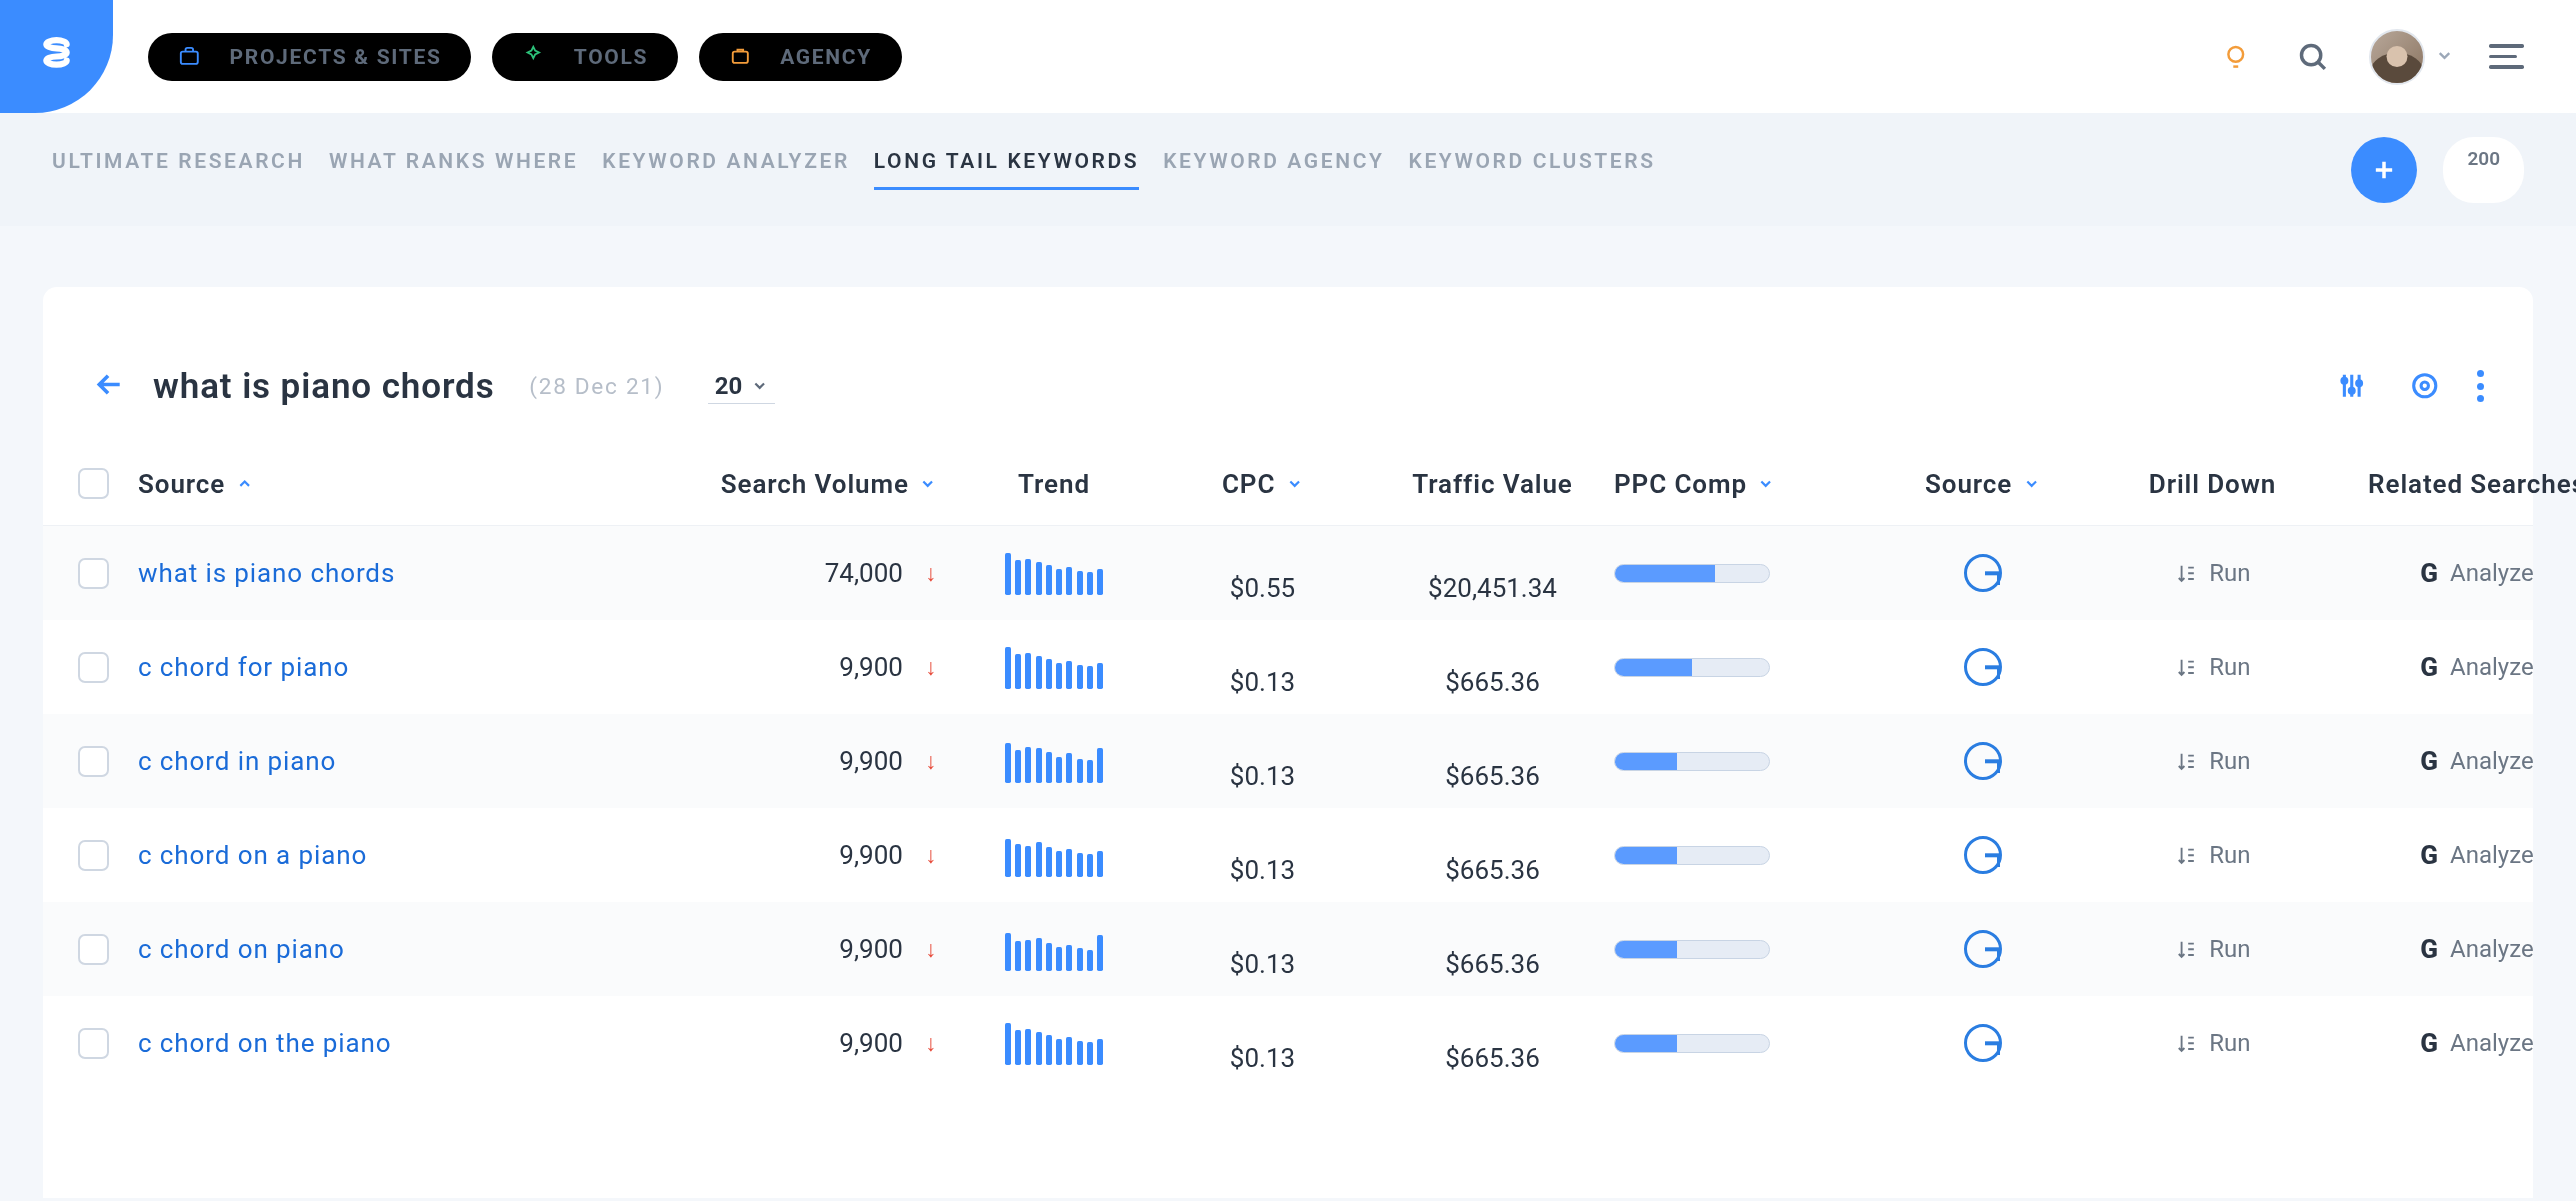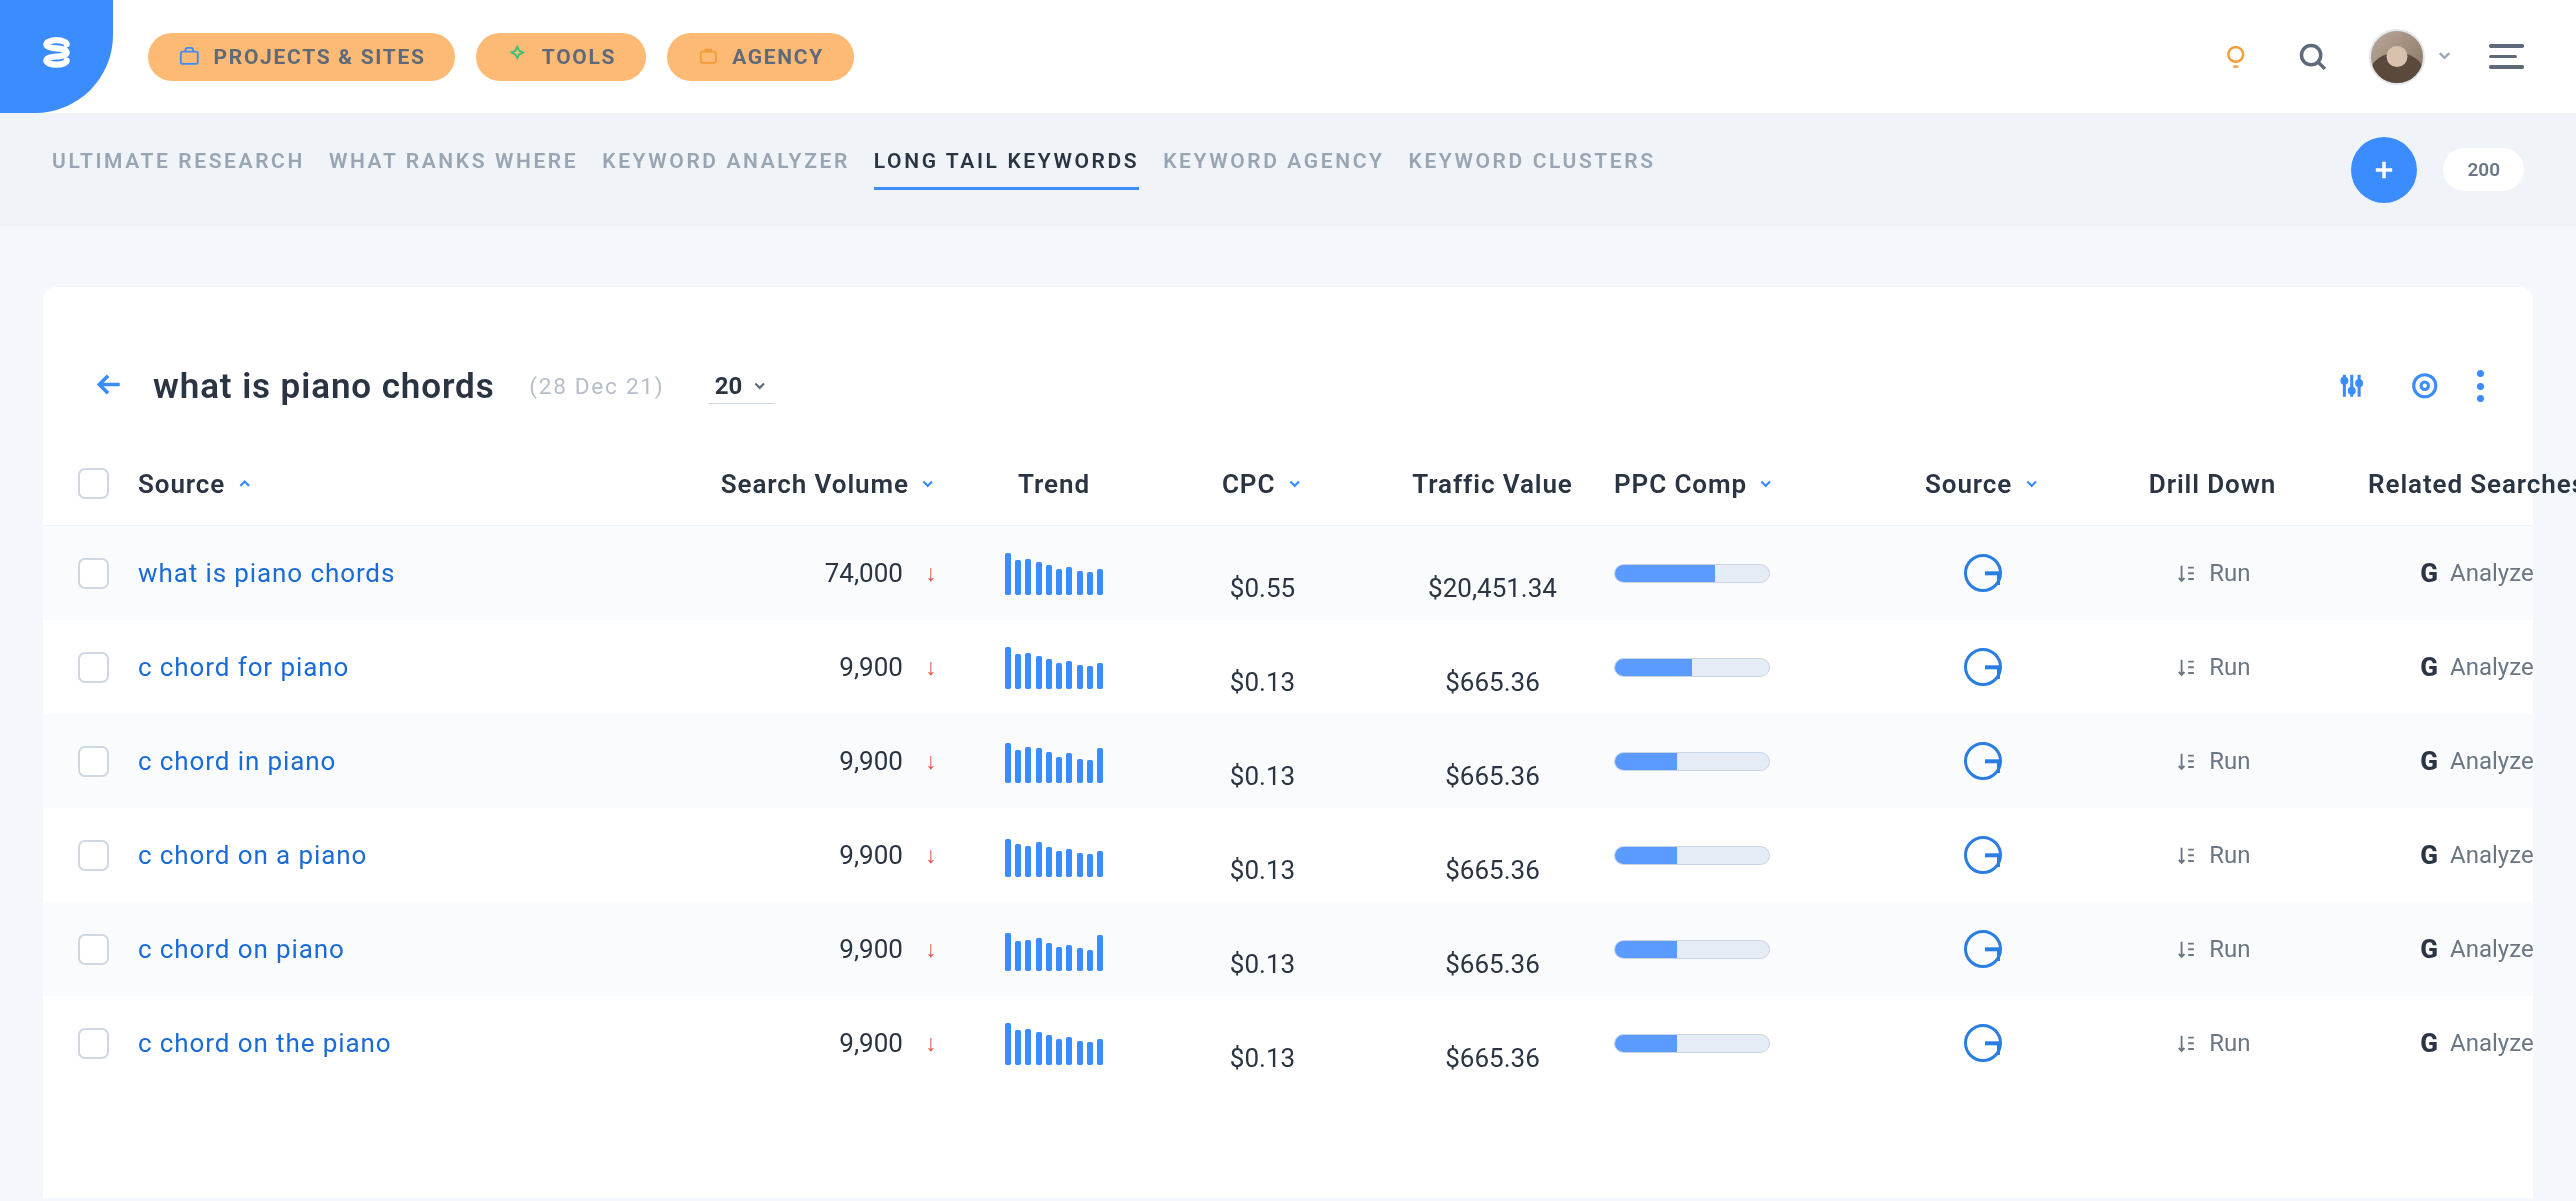--- a/index.html
+++ b/index.html
@@ -34,22 +34,22 @@
 }
 .logo-badge svg { width: 49px; height: 49px; }
 .nav-pills {
   display: flex;
   gap: 21px;
   margin-left: 35px;
 }
 .pill {
   display: flex;
   align-items: center;
-  gap: 12px;
-  background: #fdba74;
+  gap: 28px;
+  background: #000000;
   border-radius: 35px;
   padding: 12px 29.5px;
   font-weight: 700;
   letter-spacing: 1.7px;
   font-size: 21px;
   color: #5e6a7a;
   cursor: pointer;
 }
 .pill .pill-icon { width: 24px; height: 24px; display: flex; align-items: center; justify-content: center; }
 .topbar-right {
@@ -105,21 +105,20 @@
   cursor: pointer;
   padding-bottom: 14px;
 }
 .subnav-tab.active {
   color: #2a3442;
   border-bottom: 3.5px solid #3b8cff;
 }
 .subnav-right {
   margin-left: auto;
   display: flex;
-  align-items: center;
   gap: 26px;
 }
 .fab {
   width: 66px; height: 66px; border-radius: 50%; background:#3b8cff;
   display:flex; align-items:center; justify-content:center; cursor:pointer;
 }
 .fab svg { width:28px; height:28px; }
 .count-pill {
   background: #fff; border-radius: 31px; padding: 10.4px 24px;
   font-size: 19px; font-weight:600; color:#6b7684;

